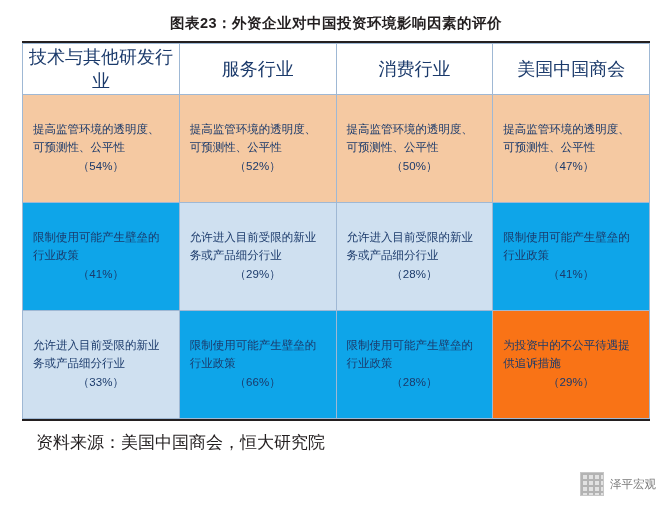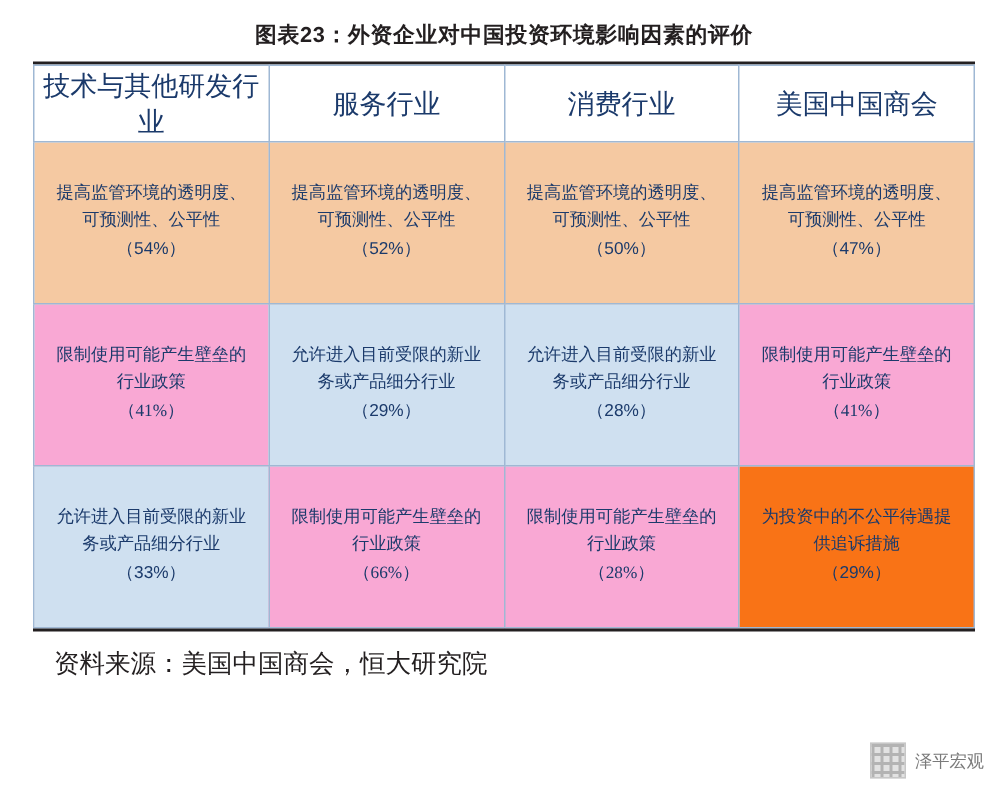--- a/index.html
+++ b/index.html
@@ -46,36 +46,36 @@
     border:1px solid #9fb8d4;
     vertical-align:middle;
     text-align:center;
     font-size:11.5px;
     line-height:1.55;
     color:#1b3a6b;
     height:108px;
     padding:4px 10px;
     box-sizing:border-box;
   }
-  td .cell-text{display:block;text-align:center;}
+  td .cell-text{display:block;text-align:left;}
   td .cell-pct{display:block;text-align:center;margin-top:2px;}
   .c-orange{background:#f5c9a2;}
-  .c-green{background:#f9a8d4;font-family:Liberation Serif, serif;}
+  .c-green{background:#0ea5e9;}
   .c-blue{background:#cfe0f0;}
   .c-gray{background:#f97316;color:#1f1f1f;}
   .bottom-rule{height:2px;background:#231f20;margin-top:0;}
   .source{
     font-size:17px;
     padding:10px 0 0 14px;
     color:#231f20;
   }
   .wm{
     position:absolute;
     right:16px;
-    bottom:5px;
+    bottom:28px;
     display:flex;
     align-items:center;
     gap:6px;
     color:#6f6f6f;
     font-size:11px;
   }
   .wm .qr{
     width:22px;height:22px;
     background:
       linear-gradient(90deg,#9a9a9a 2px,transparent 2px) 0 0/6px 6px,

